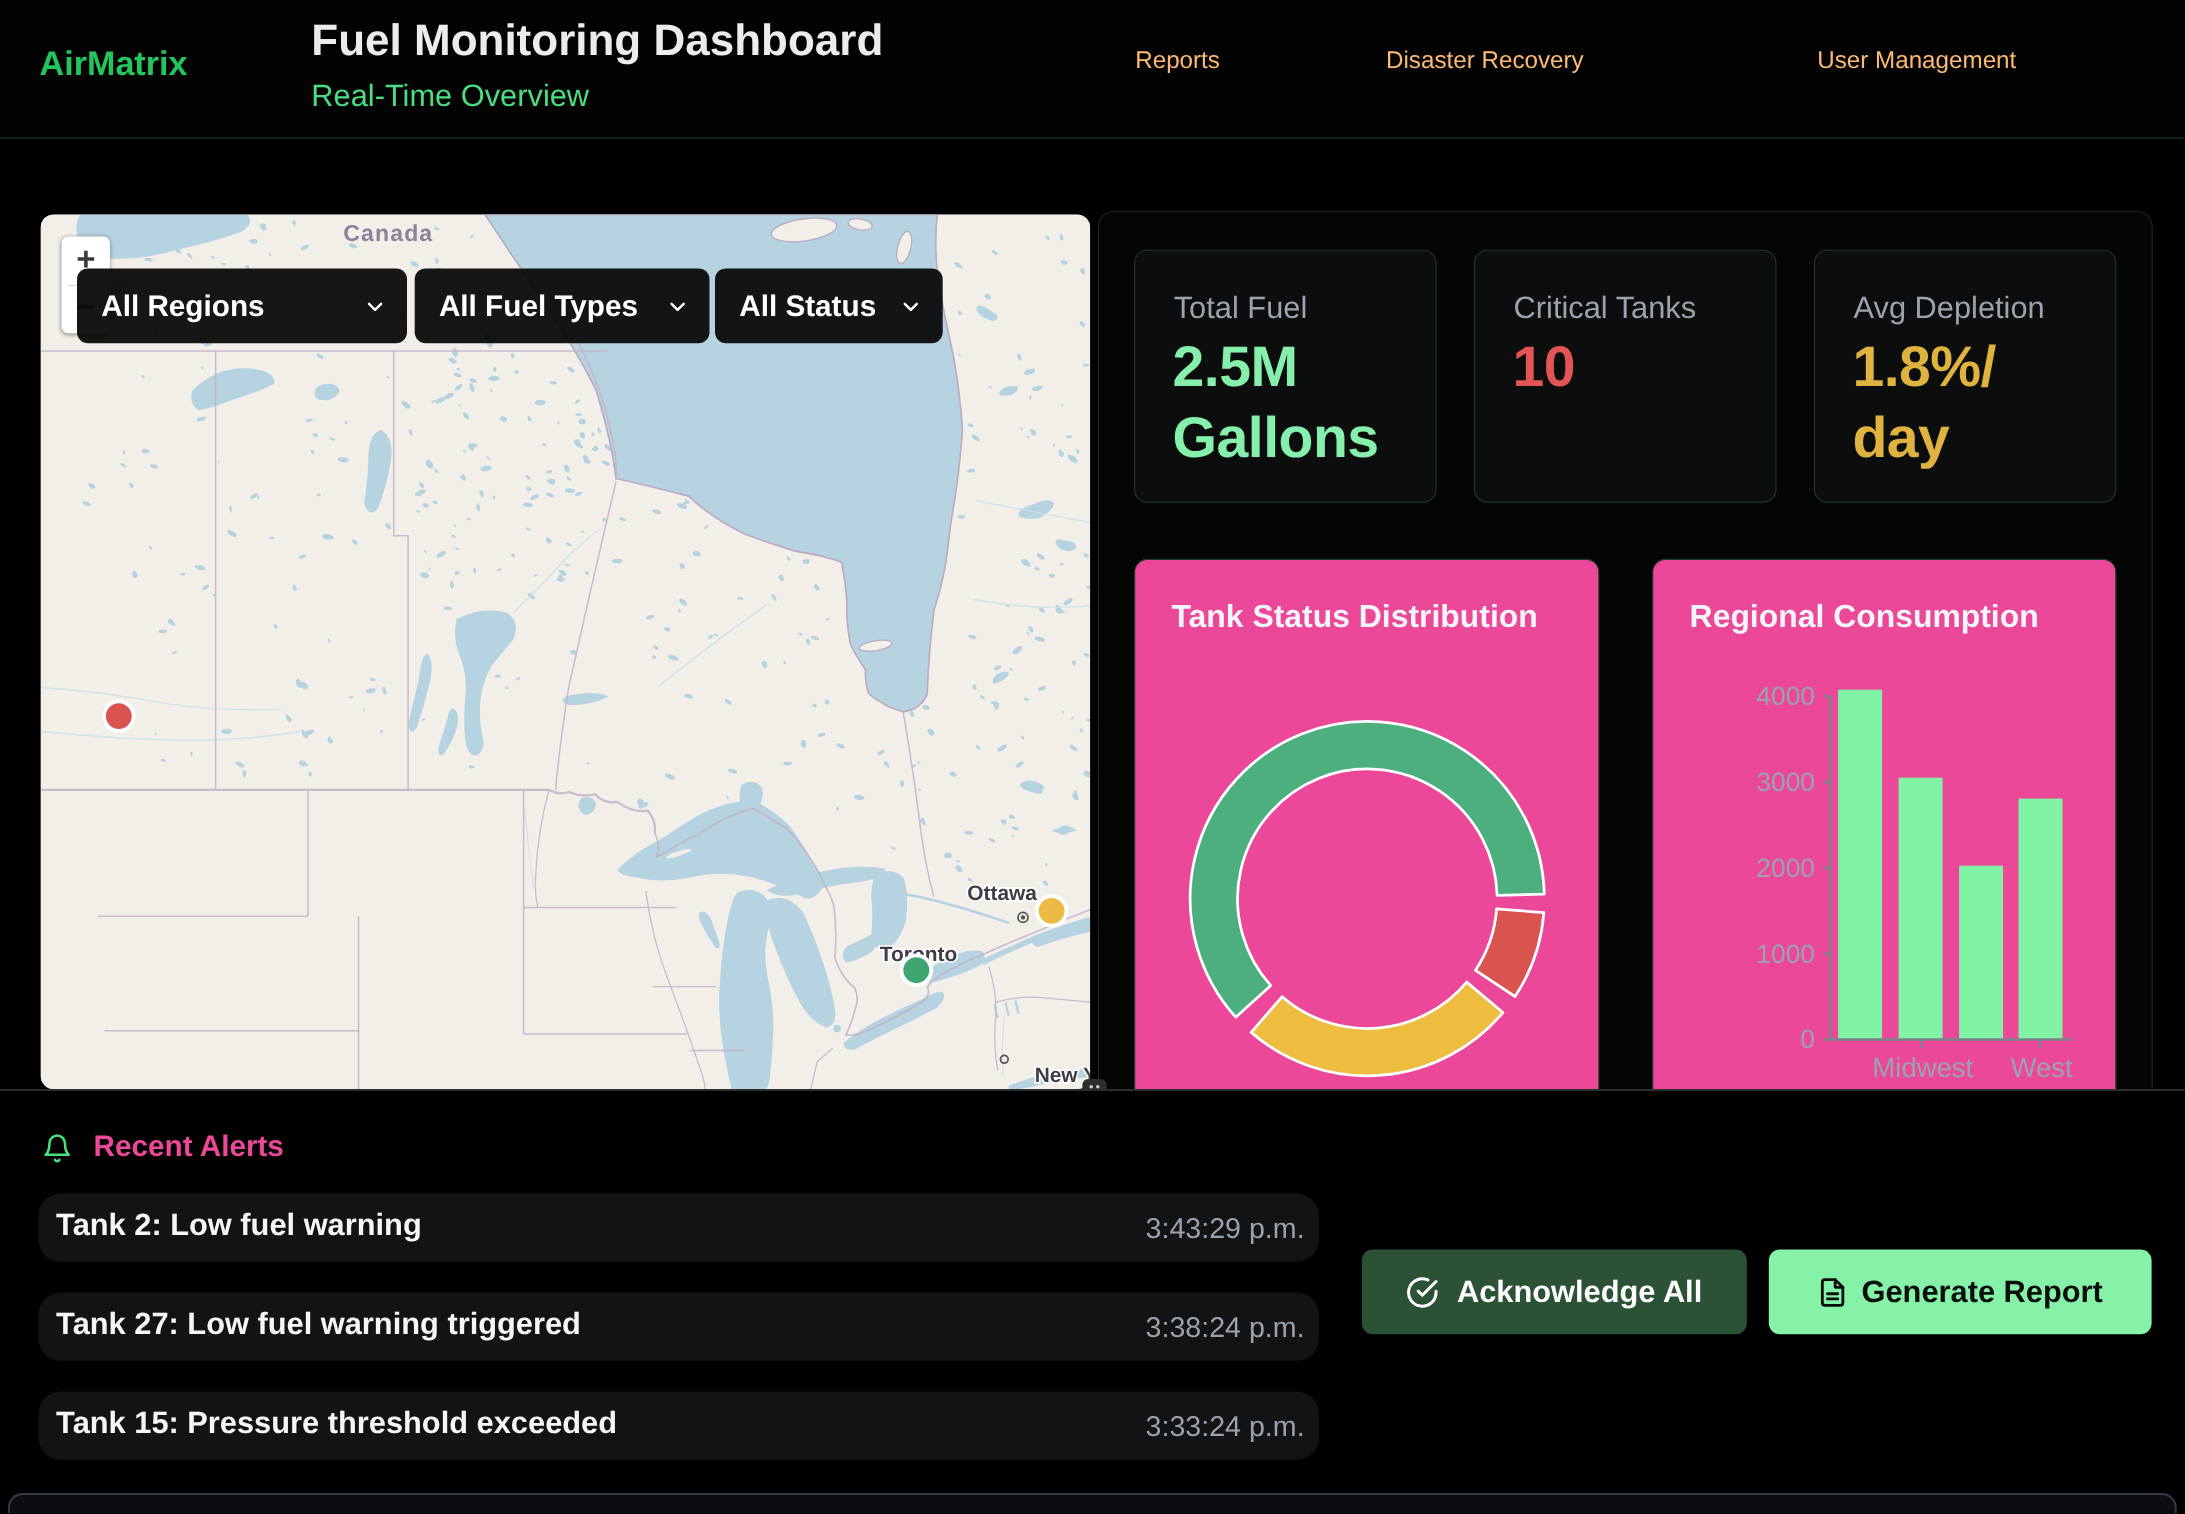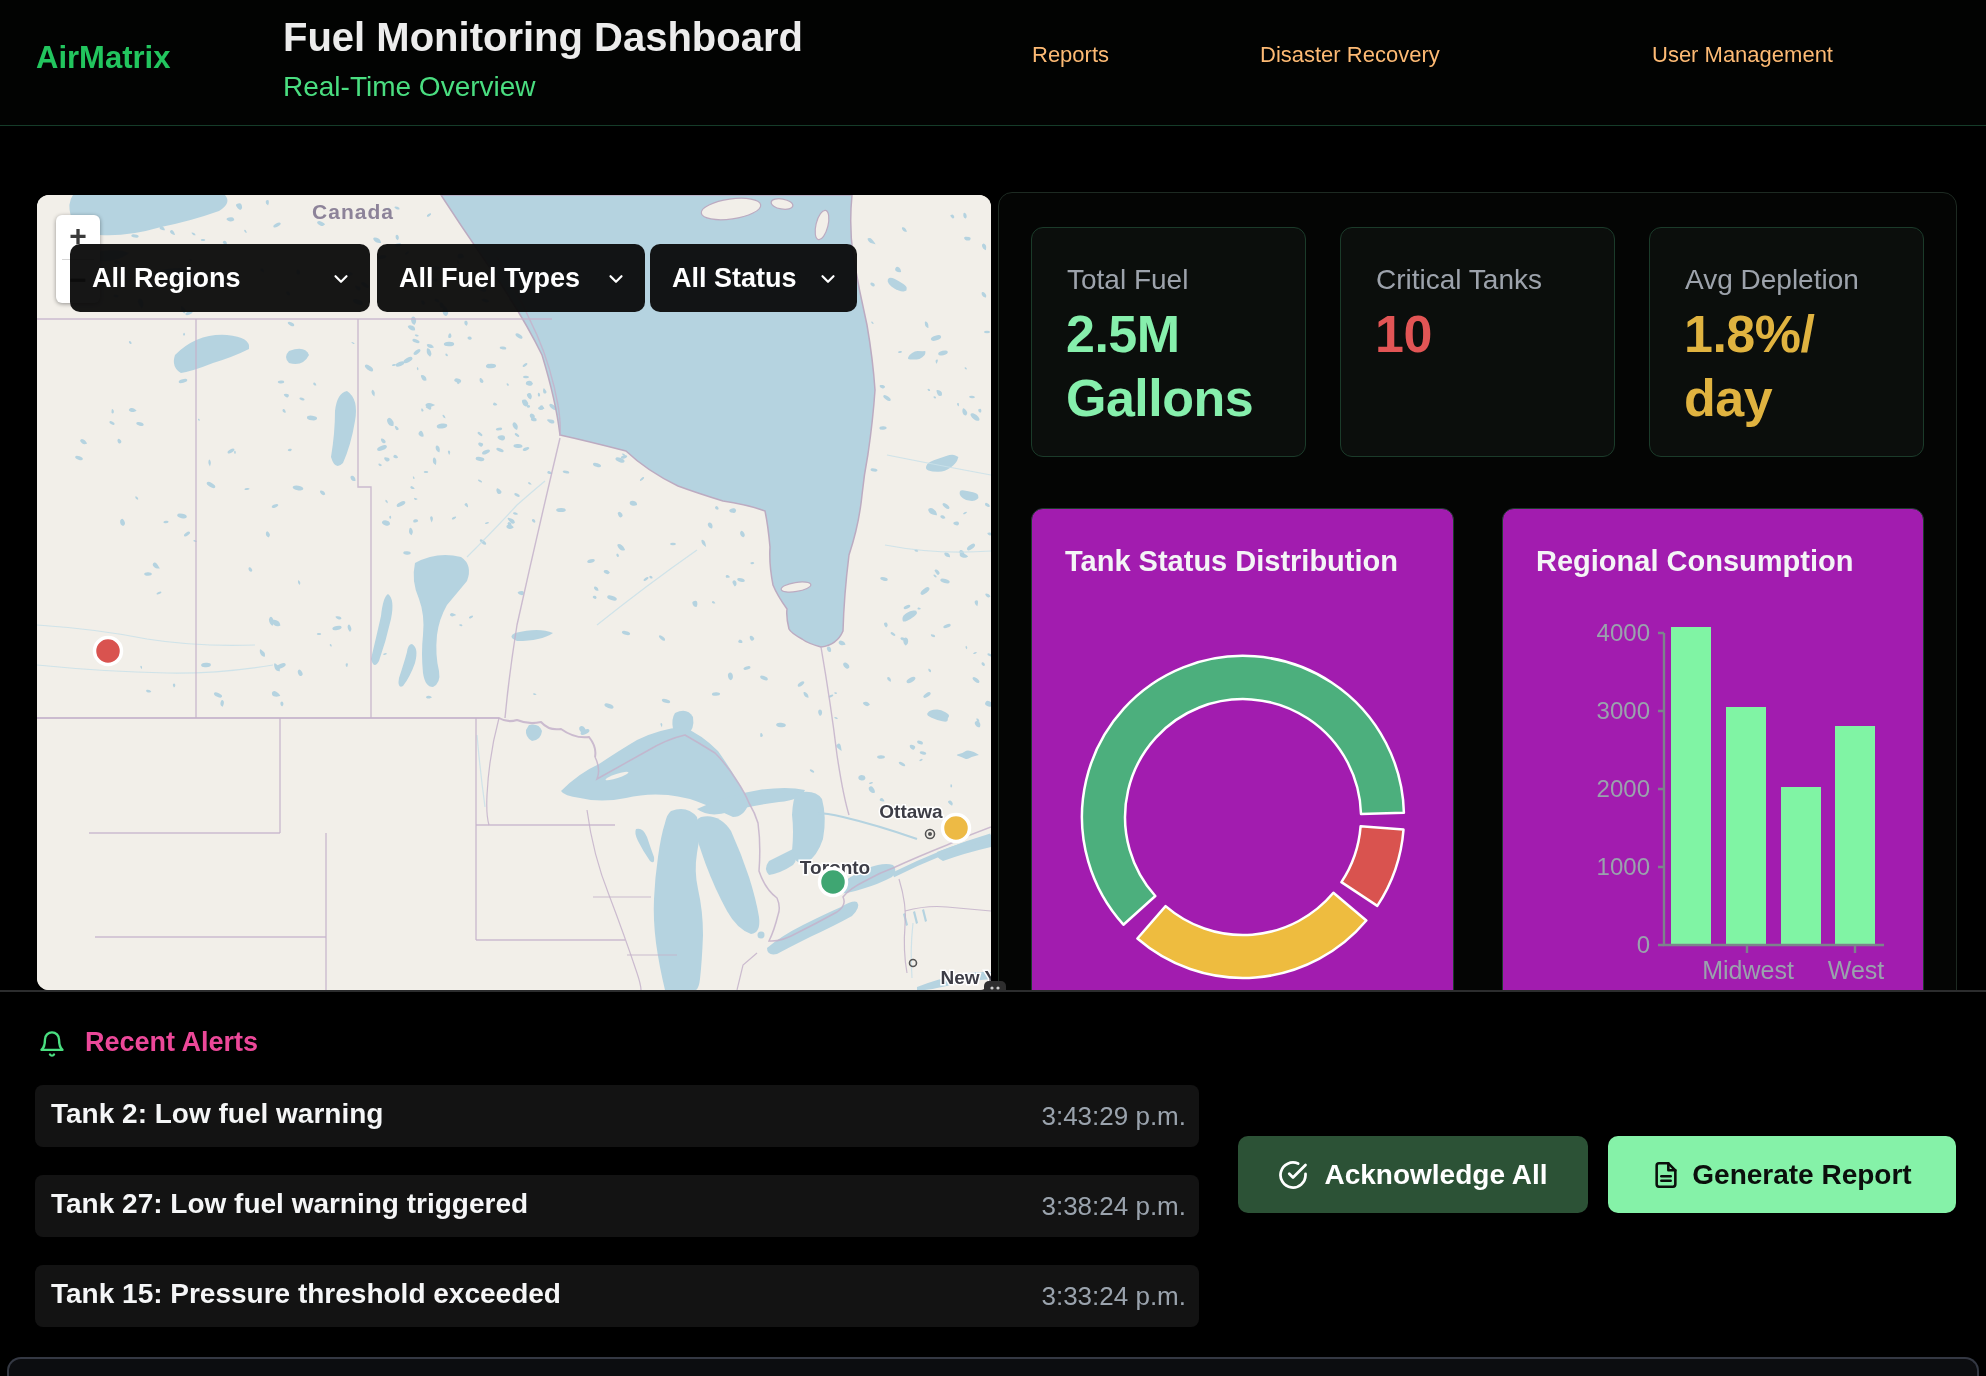--- a/index.html
+++ b/index.html
@@ -13,26 +13,26 @@
 #map { position:absolute; left:37px; top:69px; width:954px; height:795px; border-radius:12px; overflow:hidden; background:#f2efe9; }
 .zoomctl { position:absolute; left:19px; top:20px; width:44px; height:88px; background:#fff; border-radius:6px; box-shadow:0 1px 4px rgba(0,0,0,.4); }
 .zoomctl .zline { position:absolute; left:6px; right:6px; top:44px; height:1px; background:#d5d5d5; }
 .zbtn { position:absolute; left:0; width:44px; height:44px; color:#3b3b3b; font-size:30px; font-weight:700; text-align:center; line-height:42px; }
 .dd { position:absolute; height:68px; background:#0a0a0aF2; border-radius:10px; color:#fff; font-size:27px; font-weight:600; display:flex; align-items:center; padding:0 22px; }
 .dd svg { position:absolute; right:18px; top:24px; }
 #rpanel { position:absolute; left:998px; top:66px; width:959px; height:860px; background:#040504; border:1px solid #1d2a22; border-radius:14px; }
 .scard { position:absolute; top:34px; width:275px; height:230px; background:#0b0e0c; border:1px solid #1b3b2a; border-radius:12px; }
 .scard .t { position:absolute; left:35px; top:36px; font-size:28px; color:#9da3ac; }
 .scard .v { position:absolute; left:34px; top:74px; font-size:52px; font-weight:700; line-height:64px; letter-spacing:-0.5px; }
-.ccard { position:absolute; top:315px; height:560px; background:#a21caf; border:1px solid #1b3b2a; border-radius:12px; }
+.ccard { position:absolute; top:315px; height:560px; background:#ec4899; border:1px solid #1b3b2a; border-radius:12px; }
 .ccard .t { position:absolute; left:33px; top:36px; font-size:29px; font-weight:700; color:#f4f5f6; }
 #divider { position:absolute; left:0; top:990px; width:1986px; height:2px; background:#2c2d2e; }
 #alerts { position:absolute; left:0; top:992px; width:1986px; height:364px; background:#000; }
 .atitle { position:absolute; left:85px; top:1027px; font-size:27px; font-weight:700; color:#ec4899; }
-.arow { position:absolute; left:35px; width:1164px; height:62px; background:#131313; border-radius:8px; }
+.arow { position:absolute; left:35px; width:1164px; height:62px; background:#131313; border-radius:20px; }
 .arow .msg { position:absolute; left:16px; top:13px; font-size:28px; font-weight:600; color:#f5f6f7; }
 .arow .ts { position:absolute; right:13px; top:16px; font-size:26px; color:#9aa3ad; }
 .btn { position:absolute; top:1136px; height:77px; border-radius:10px; display:flex; align-items:center; justify-content:center; font-size:28px; font-weight:700; gap:30px;text-align:center; }
 #footer { position:absolute; left:7px; top:1357px; width:1972px; height:19px; background:#0c0d10; border:2px solid #343843; border-bottom:none; border-radius:14px 14px 0 0; }
 </style></head>
 <body>
 <div id="header">
   <div class="logo">AirMatrix</div>
   <div class="htitle">Fuel Monitoring Dashboard</div>
   <div class="hsub">Real-Time Overview</div>

